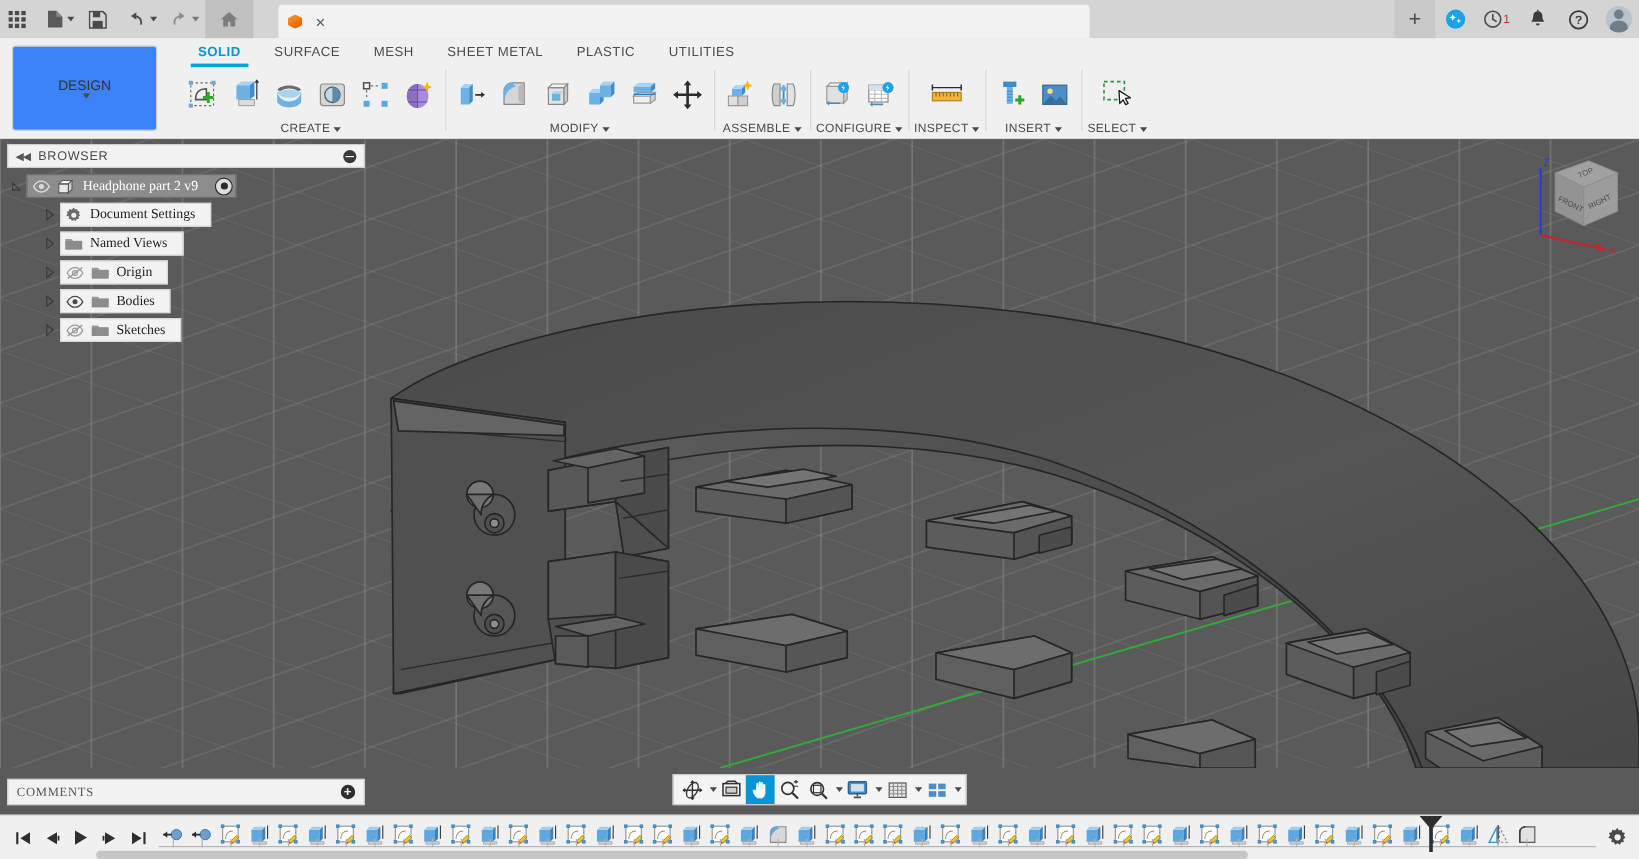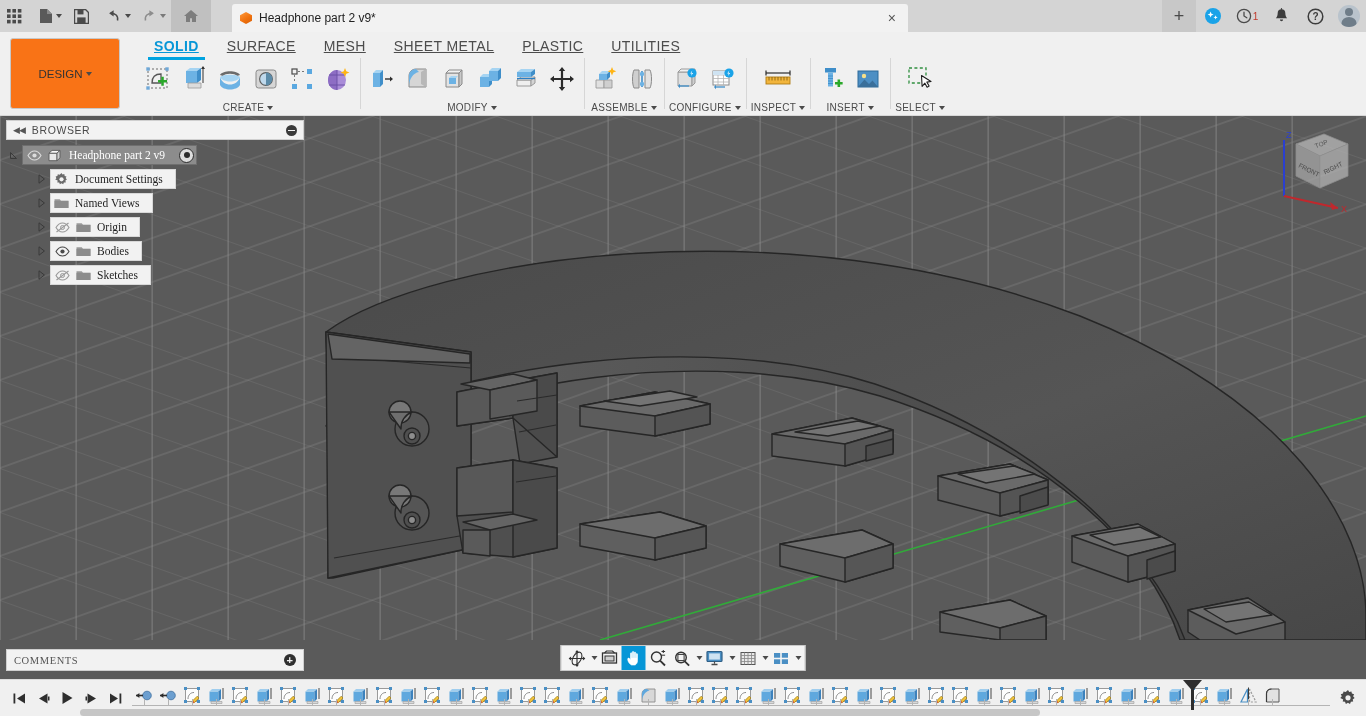--- a/index.html
+++ b/index.html
@@ -74,28 +74,28 @@
     width: 22px; height: 22px; border-radius: 50%; background: #b9c3cc; overflow: hidden; position: relative;
   }
   .avatar::before { content:""; position:absolute; left:50%; top:3px; width:8px; height:8px; border-radius:50%;
     background:#6f7d89; transform: translateX(-50%); }
   .avatar::after { content:""; position:absolute; left:50%; top:12px; width:15px; height:12px; border-radius:50% 50% 0 0;
     background:#6f7d89; transform: translateX(-50%); }
 
   
   .ribbon { flex: 0 0 84px; background: #f0f0f0; position: relative; display: flex; border-bottom: 1px solid #d8d8d8; }
   .design-btn {
-    width: 110px; margin: 6px 8px 6px 10px; border: 1px solid #c8c8c8; background: #f97316;
-    border-radius: 3px; display: flex; align-items: center; justify-content: center; font-size: 11.5px; color: #333;
+    width: 121px; margin: 6px 8px 6px 10px; border: 1px solid #c8c8c8; background: #3b82f6;
+    border-radius: 3px; display: flex; align-items: center; justify-content: center; font-size: 11.5px; color: #333; flex-direction: column;
   }
 
   .ribbon-main { flex: 1; position: relative; }
   .tabs { position: absolute; left: 12px; top: 3px; display: flex; gap: 0; }
   .tab {
-    font-size: 14px; color: #4c4c4c; letter-spacing: .4px; padding: 3px 14px 6px 14px; position: relative; text-decoration: underline;
+    font-size: 11px; color: #4c4c4c; letter-spacing: .4px; padding: 3px 14px 6px 14px; position: relative;
   }
   .tab.active { color: #0696d7; font-weight: bold; }
   .tab.active::after {
     content: ""; position: absolute; left: 8px; right: 8px; bottom: 0; height: 3px; background: #00a3e0;
   }
 
   .panels { position: absolute; left: 8px; right: 0; top: 22px; bottom: 0; display: flex; align-items: stretch; }
   .panel { display: flex; flex-direction: column; align-items: center; padding: 0 5px; position: relative; }
   .panel + .panel::before {
     content: ""; position: absolute; left: 0; top: 4px; bottom: 6px; width: 1px; background: #d6d6d6;
@@ -251,21 +251,20 @@
     </div>
 
     <div class="qa-btn home">
       <svg width="16" height="14" viewBox="0 0 16 14">
         <path d="M8 1L1 7h2v6h4V9.2h2V13h4V7h2z" fill="#7d7d7d"></path>
       </svg>
     </div>
 
     <div class="doctab">
       <span class="cube"></span>
-      <span class="dt-label">Headphone part 2 v9*</span>
       <span class="dt-close">×</span>
     </div>
 
     <div class="qa-right">
       <div class="qa-plus">+</div>
 
       <div class="icobtn">
         <svg width="18" height="18" viewBox="0 0 18 18">
           <circle cx="9" cy="9" r="8" fill="#1aa3e8"></circle>
           <path d="M6.6 4.6l.85 2.1 2.1.85-2.1.85-.85 2.1-.85-2.1L3.65 7.55l2.1-.85z" fill="#fff"></path>

